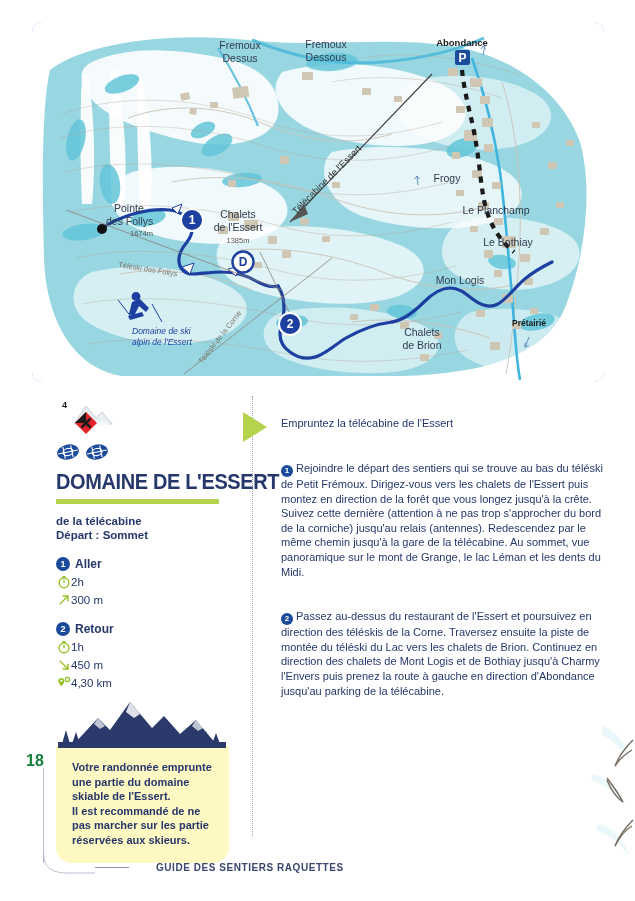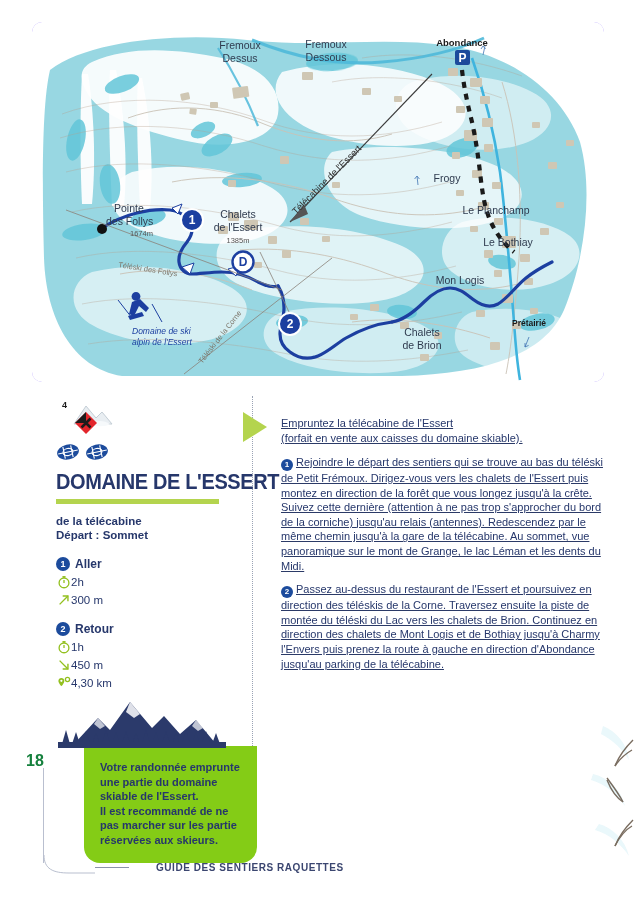--- a/index.html
+++ b/index.html
@@ -69,45 +69,44 @@
     display:flex;align-items:center;justify-content:center;
     flex:0 0 auto;
   }
   .leg-title{ font-size:12px; font-weight:bold; color:#26376b; }
   .stat{ display:flex; align-items:center; margin-top:4px; padding-left:1px;}
   .stat .ico{ width:14px;height:14px;flex:0 0 auto; }
   .stat .txt{ font-size:11.5px; color:#26376b; }
 
   
   #right-col{
-    position:absolute; left:281px; top:416px; width:322px;text-decoration:underline;
+    position:absolute; left:281px; top:416px; width:322px;
   }
   .intro{
     font-size:11px; line-height:15px; color:#26376b;
   }
-  .para{ margin-top:9px; font-size:11px; line-height:14.6px; color:#26376b; text-align:left;}
+  .para{ margin-top:30px; font-size:11px; line-height:14.6px; color:#26376b; text-align:left;}
   .para .inline-num{
     display:inline-block;
     width:12px;height:12px;border-radius:50%;
     background:#1c4b9c;color:#fff;font-size:8px;font-weight:bold;
     text-align:center;line-height:12px;
     vertical-align:-1px;
     margin-right:3px;
   }
 
   
   #callout-wrap{ position:absolute; left:56px; top:700px; width:190px; }
   #mountain-ico{ display:block; }
   #callout{
     width:173px;
-    background:#84cc16;
+    background:#fef9c3;
     border-radius:0 0 16px 16px;
     padding:14px 16px 16px 16px;
     margin-top:-2px;
-    margin-left:28px;
   }
   #callout p{
     font-size:11px; font-weight:bold; line-height:14.5px; color:#26376b;
   }
 
   
   #page-num{
     position:absolute; left:26px; top:752px;
     font-size:16px; font-weight:bold; color:#15803d;
   }
@@ -495,21 +494,20 @@
         <circle cx="12" cy="4" r="2.4" fill="none" stroke="#93c01f" stroke-width="1.5"></circle>
       </svg>
       <span class="txt">4,30 km</span>
     </div>
   </div>
 </div>
 
 <div id="right-col">
   <div class="intro">
     <div>Empruntez la télécabine de l'Essert</div>
-    <div>(forfait en vente aux caisses du domaine skiable).</div>
   </div>
 
   <div class="para">
     <span class="inline-num">1</span><span>Rejoindre le départ des sentiers qui se trouve au bas du téléski de Petit Frémoux. Dirigez-vous vers les chalets de l'Essert puis montez en direction de la forêt que vous longez jusqu'à la crête. Suivez cette dernière (attention à ne pas trop s'approcher du bord de la corniche) jusqu'au relais (antennes). Redescendez par le même chemin jusqu'à la gare de la télécabine.
 Au sommet, vue panoramique sur le mont de Grange,
 le lac Léman et les dents du Midi.</span>
   </div>
 
   <div class="para">
     <span class="inline-num">2</span><span>Passez au-dessus du restaurant de l'Essert et poursuivez en direction des téléskis de la Corne. Traversez ensuite la piste de montée du téléski du Lac vers les chalets de Brion.

